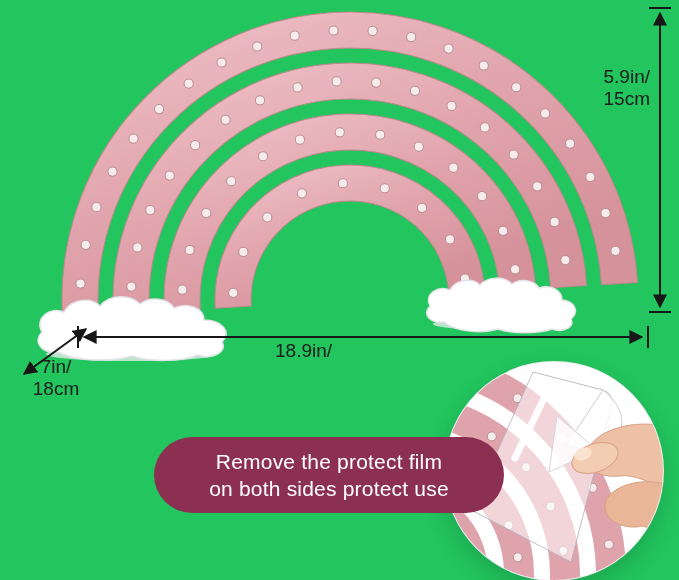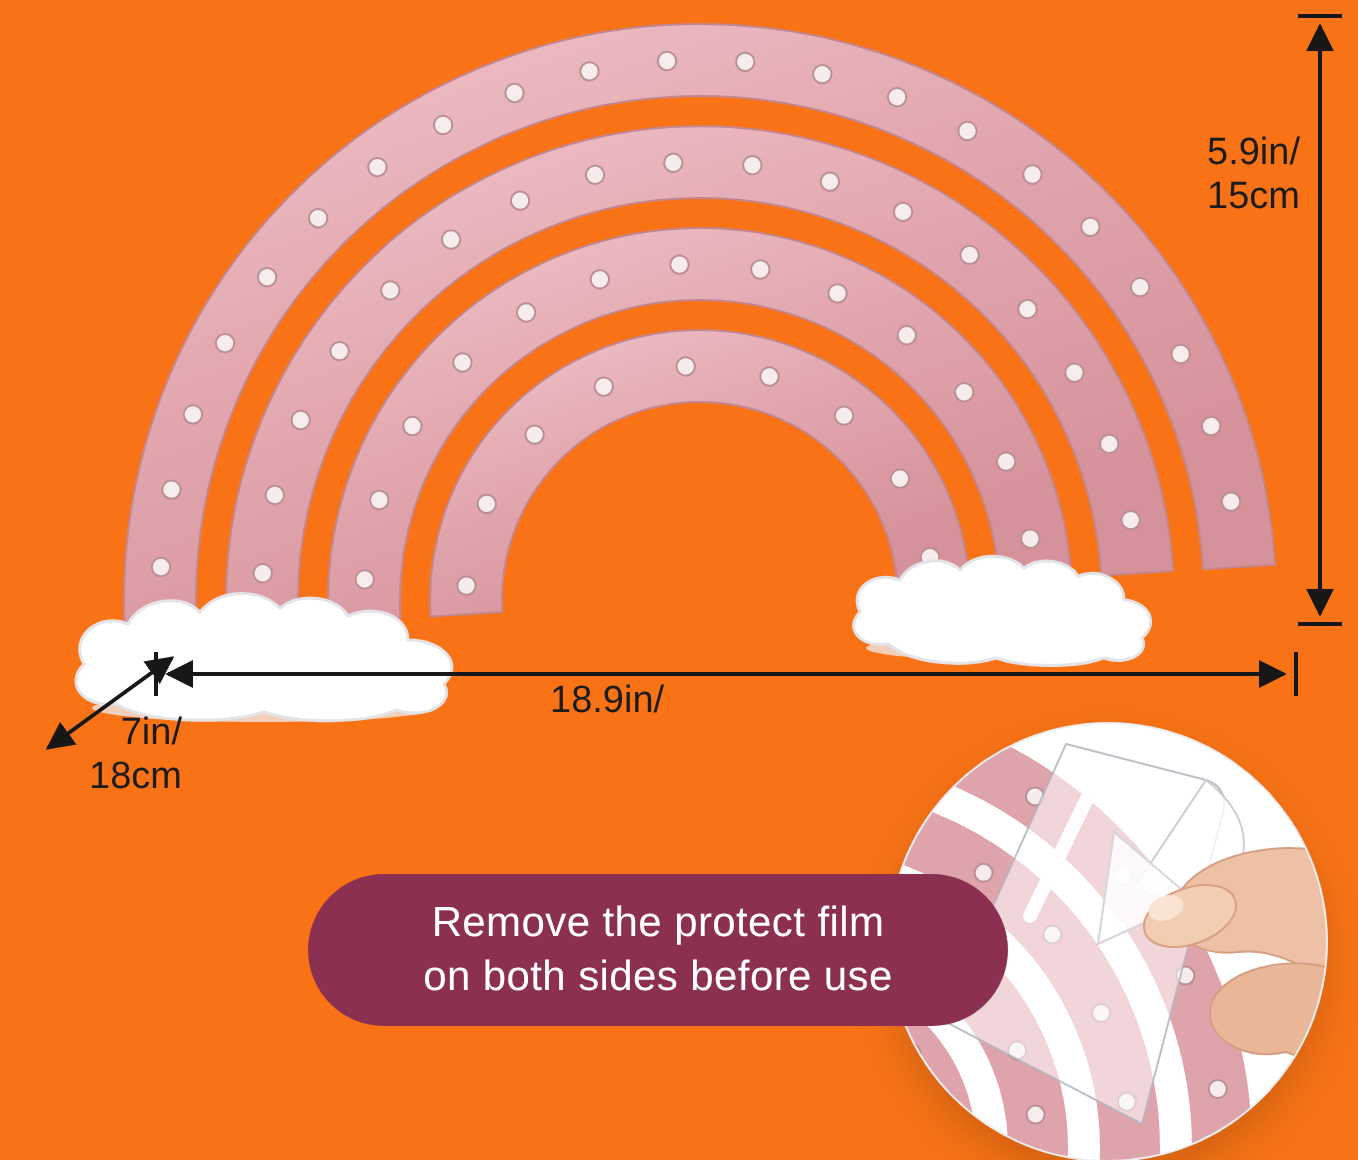--- a/index.html
+++ b/index.html
@@ -1,25 +1,25 @@
 <!DOCTYPE html>
 <html><head>
 <meta charset="utf-8">
 <style>
   html,body{margin:0;padding:0;background:#fff;}
-  .stage{position:relative;width:679px;height:580px;overflow:hidden;background:#f97316;
+  .stage{position:relative;width:679px;height:580px;overflow:hidden;background:#22c55e;
          font-family:"Liberation Sans",sans-serif;}
   #main-svg{position:absolute;left:0;top:0;}
   .cloud{stroke:#e3e3e8;stroke-width:1.5;}
   .cloud-shadow{fill:#ededf1;opacity:.75;}
   .dims line{stroke:#171717;stroke-width:2;}
   .dim-label{position:absolute;color:#1c1c1c;font-size:19px;line-height:22px;z-index:2;}
   .dim-label.height{left:582px;top:66px;width:68px;text-align:right;}
   .dim-label.width{left:275px;top:340px;width:140px;text-align:left;}
-  .dim-label.depth{left:1px;top:356px;width:70px;text-align:right;padding-left:20px;}
+  .dim-label.depth{left:1px;top:356px;width:70px;text-align:center;padding-left:20px;}
   .banner{position:absolute;left:154px;top:437px;width:350px;height:76px;border-radius:40px;
           display:flex;flex-direction:column;align-items:center;justify-content:center;
           font-size:21px;line-height:27px;letter-spacing:.2px;z-index:4;}
   .inset{position:absolute;left:445px;top:362px;width:218px;height:218px;border-radius:50%;
          background:#fff;overflow:hidden;z-index:3;
          box-shadow:0 0 0 1px #ececf0, 0 10px 24px rgba(0,0,0,.17);}
   .inset svg{position:absolute;left:0;top:0;}
 </style>
 </head>
 <body>
@@ -139,21 +139,21 @@
   <div class="dim-label width">
     <div>18.9in/</div>
   </div>
   <div class="dim-label depth">
     <div>7in/</div>
     <div>18cm</div>
   </div>
 
   <div class="banner" style="background: rgb(140, 48, 81); color: rgb(255, 255, 255); text-align: center;">
     <div>Remove the protect film</div>
-    <div>on both sides before use</div>
+    <div>on both sides protect use</div>
   </div>
 
   <div class="inset">
     <svg width="218" height="218" viewBox="0 0 218 218">
       <g id="inset-arcs">
           <circle cx="-46" cy="212" r="212" fill="none" stroke="#dfa3ab" stroke-width="30"></circle>
           <circle cx="-46" cy="212" r="166" fill="none" stroke="#dfa3ab" stroke-width="30"></circle>
           <circle cx="-46" cy="212" r="120" fill="none" stroke="#dfa3ab" stroke-width="30"></circle>
           <circle cx="-46" cy="212" r="74" fill="none" stroke="#dfa3ab" stroke-width="30"></circle>
           <circle cx="163.9" cy="182.5" r="4.5" fill="#f7ecec" stroke="#b98f94" stroke-width="1"></circle>

